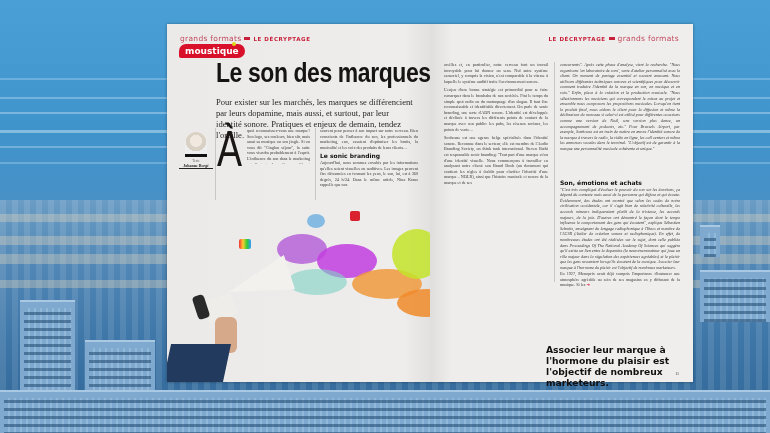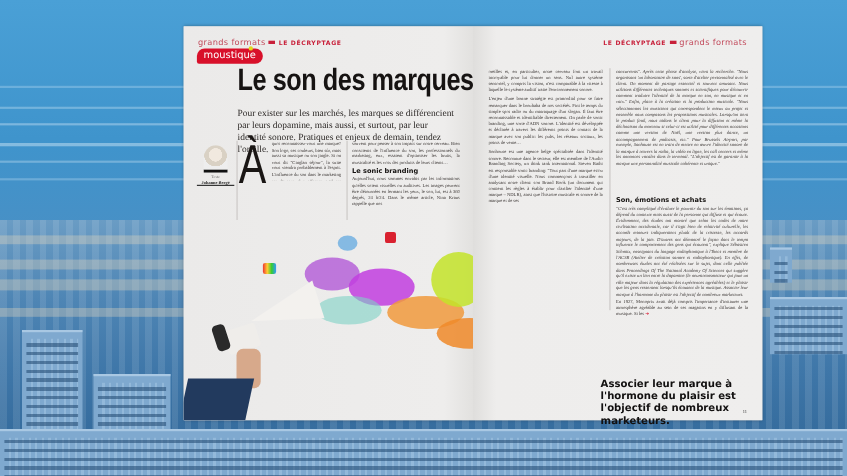--- a/index.html
+++ b/index.html
@@ -41,21 +41,21 @@
 
   .kicker { position:absolute; top:10px; font-family:"DejaVu Sans", sans-serif; font-size:7.5px; letter-spacing:0.3px; color:#c24b5c; white-space:nowrap; }
   .kicker .sep { display:inline-block; width:6px; height:3px; background:#c8203a; margin:0 3px; vertical-align:middle; }
   .kicker .small { font-weight:bold; font-size:5.5px; letter-spacing:0.6px; color:#c8203a; }
   .kicker-left { left:13px; }
   .kicker-right { right:14px; }
 
   .logo {
     position:absolute; left:12px; top:20px; height:14px; padding:0 6px;
     background:#d8102a; color:#fff; border-radius:7px 7px 7px 2px;
-    font-family:"DejaVu Sans", sans-serif; font-weight:normal; font-size:9px; line-height:14px;
+    font-family:"DejaVu Sans", sans-serif; font-weight:bold; font-size:9px; line-height:14px;
   }
   .logo .dot { position:absolute; right:9px; top:-2px; width:4px; height:4px; border-radius:50%; background:#e4d51a; }
 
   .title {
     position:absolute; left:49px; top:33px; margin:0;
     font-family:"Liberation Sans", sans-serif; font-weight:bold; font-size:28px;
     letter-spacing:-0.5px; color:#161312; transform:scaleX(0.82); transform-origin:left top;
     white-space:nowrap;
   }
   .lede {

